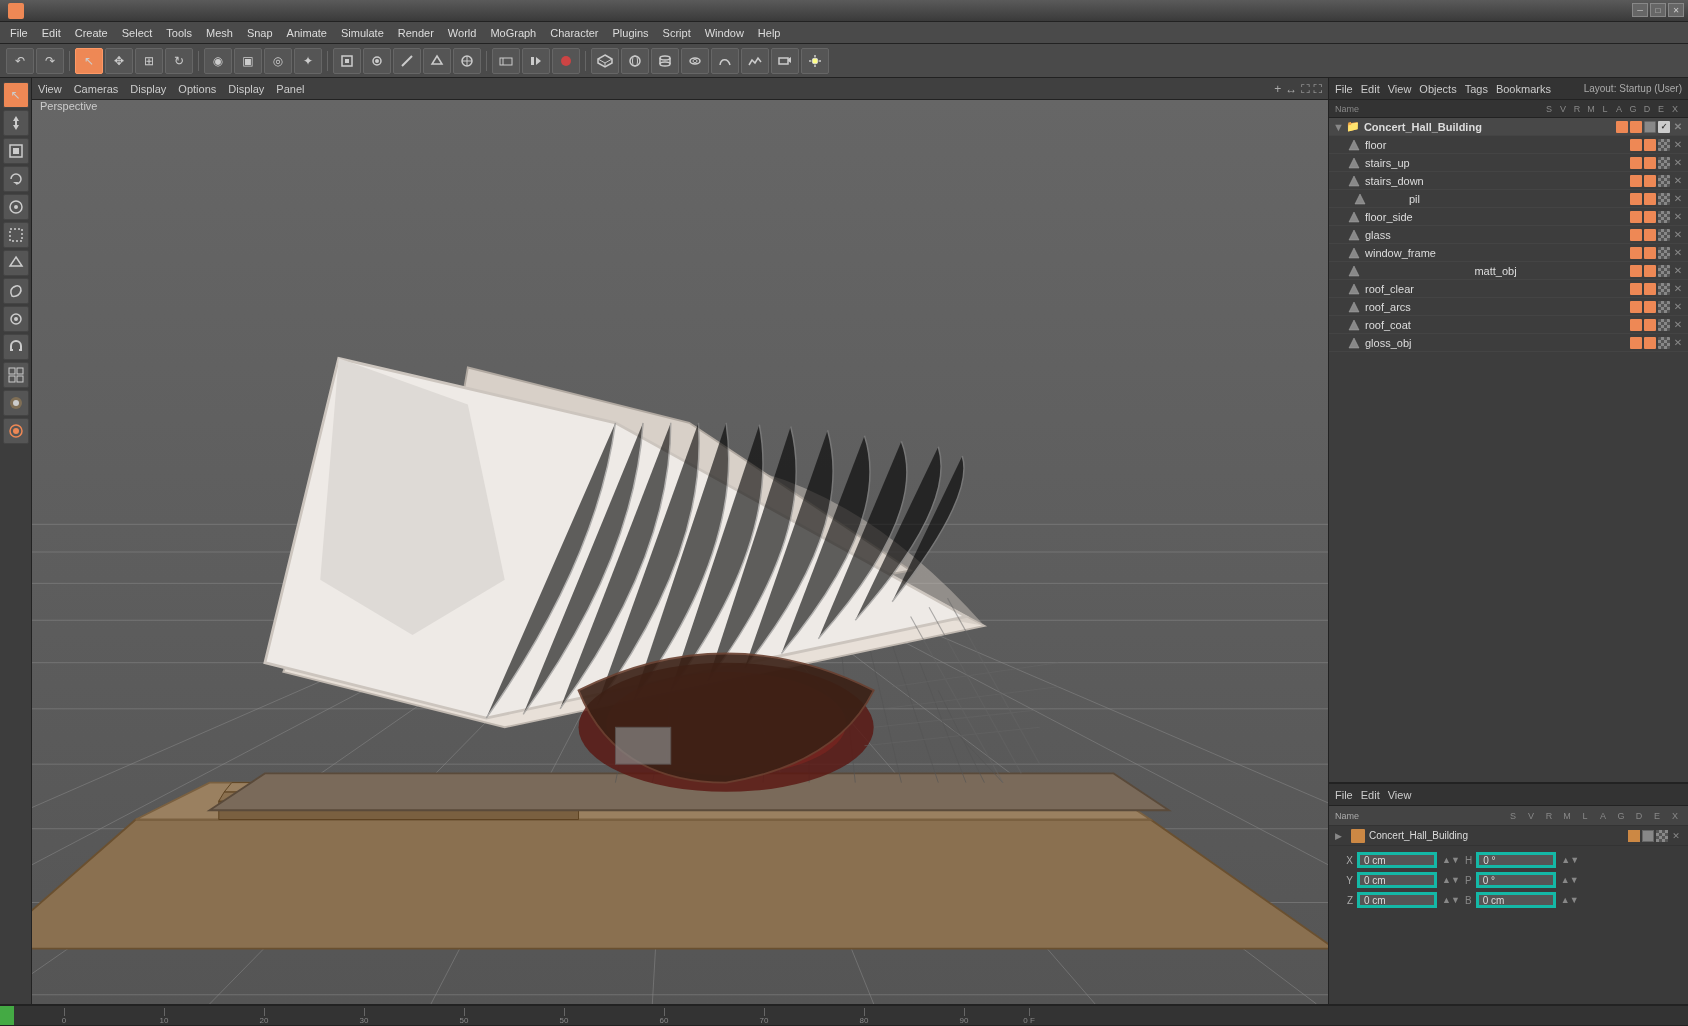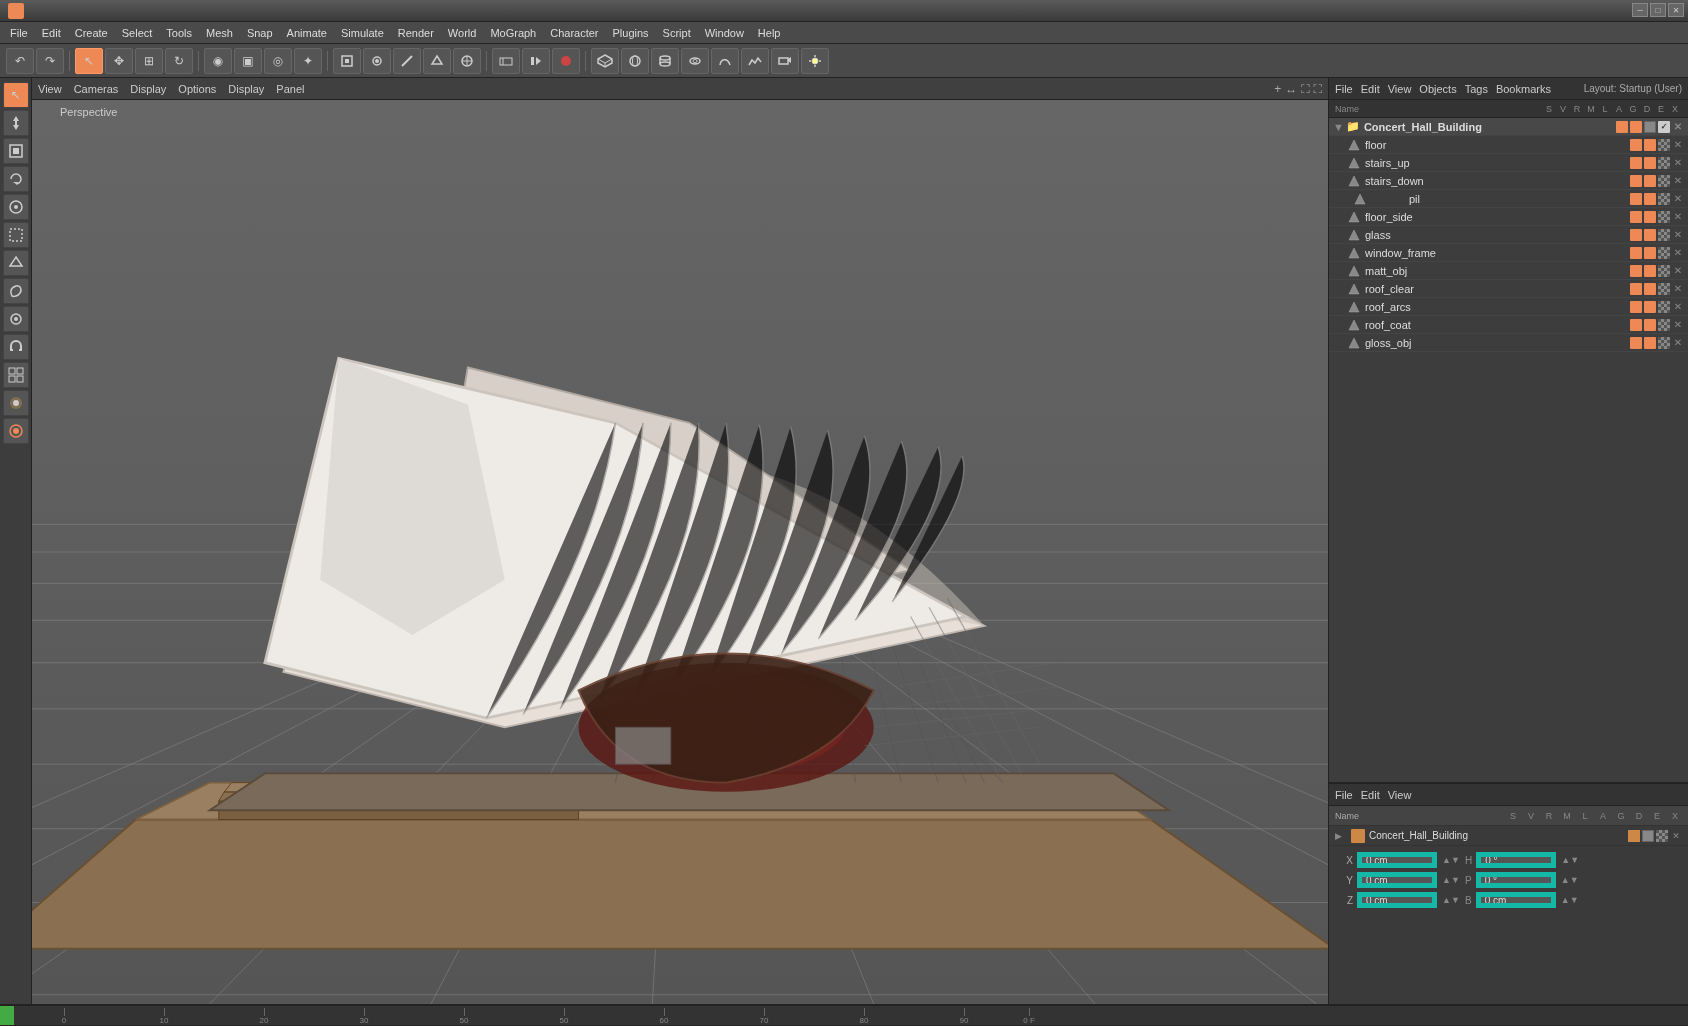--- a/index.html
+++ b/index.html
@@ -159,24 +159,23 @@
       font-size: 12px; color: #aaa; cursor: pointer;
     }
     #viewport {
       flex: 1;
       background: #606060;
       position: relative;
       overflow: hidden;
     }
     #viewport-label {
       position: absolute;
-      top: 6px; left: 8px;
+      top: 0; left: 8px;
       color: #ccc;
       font-size: 11px;
-      margin-left: 20px;
     }
 
     
     #scene-svg {
       width: 100%; height: 100%;
     }
 
     
     #right-panel {
       width: 360px;
@@ -277,21 +276,21 @@
     .attr-label {
       width: 20px;
       color: #aaa;
       font-size: 10px;
       text-align: right;
     }
     .attr-field {
       width: 80px;
       height: 16px;
       background: #555;
-      border: 5px solid #14b8a6;
+      border: 3px solid #14b8a6;
       color: #ddd;
       font-size: 10px;
       padding: 0 4px;
     }
     .attr-equal {
       color: #888; font-size: 10px;
     }
     #dropdowns-row {
       display: flex;
       gap: 4px;
@@ -863,21 +862,21 @@
               </svg>
             </span>
             <span class="obj-label">window_frame</span>
             <div class="obj-dots">
     <div class="obj-dot dot-orange"></div>
     <div class="obj-dot dot-orange"></div>
     <div class="obj-dot" style="background:repeating-conic-gradient(#888 0% 25%,#555 0% 50%) 0 0/6px 6px"></div>
     <div class="obj-dot dot-x">✕</div>
   </div>
           </div>
-          <div class="obj-row" style="padding-left: 18px;">
+          <div class="obj-row" style="padding-left: 18px; text-align: center;">
             <span class="obj-icon">
               <svg width="12" height="12" viewBox="0 0 12 12">
                 <polygon points="6,1 11,11 1,11" fill="#888" stroke="#aaa" stroke-width="0.5"></polygon>
               </svg>
             </span>
             <span class="obj-label">matt_obj</span>
             <div class="obj-dots">
     <div class="obj-dot dot-orange"></div>
     <div class="obj-dot dot-orange"></div>
     <div class="obj-dot" style="background:repeating-conic-gradient(#888 0% 25%,#555 0% 50%) 0 0/6px 6px"></div>

